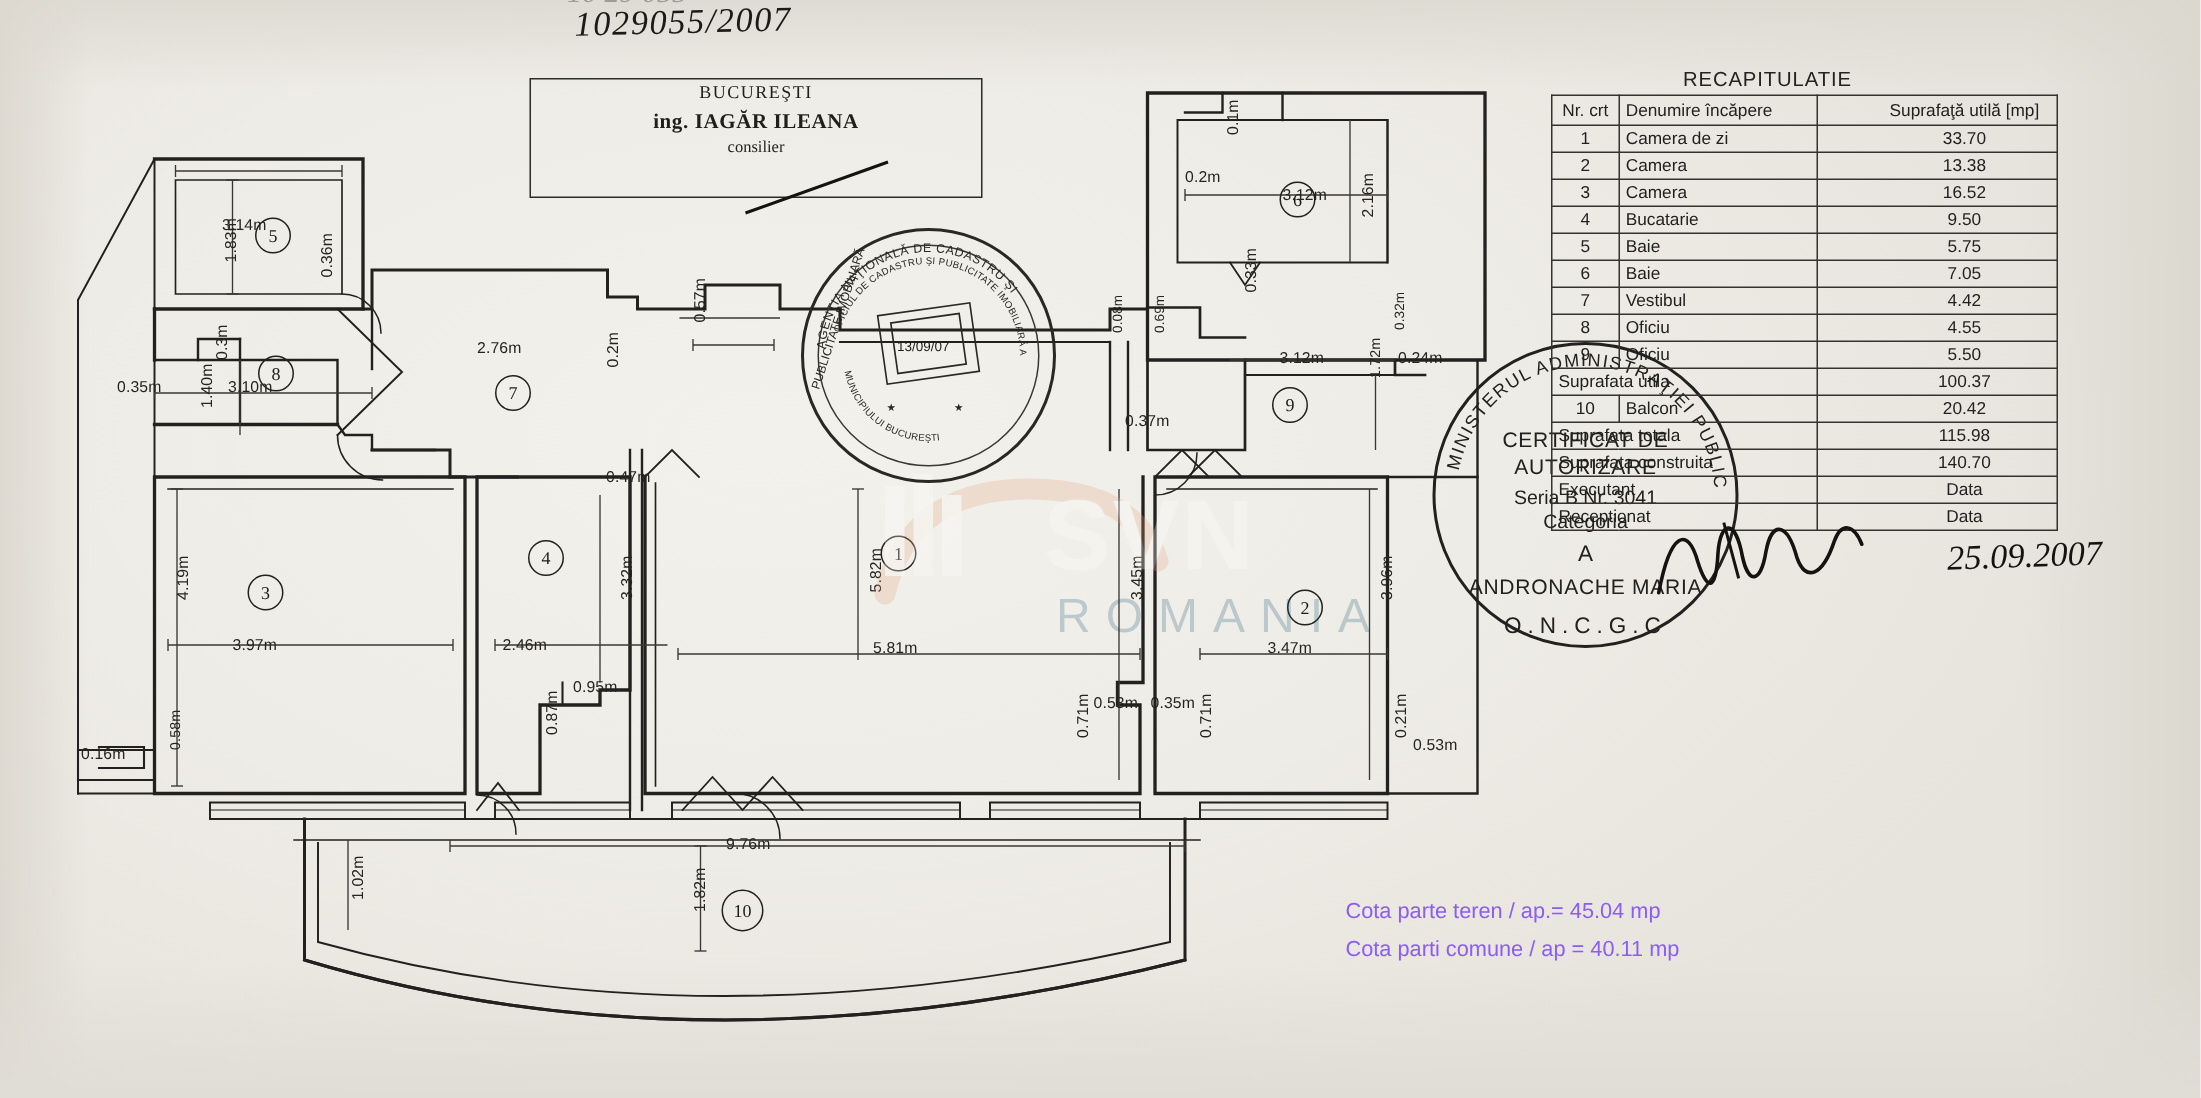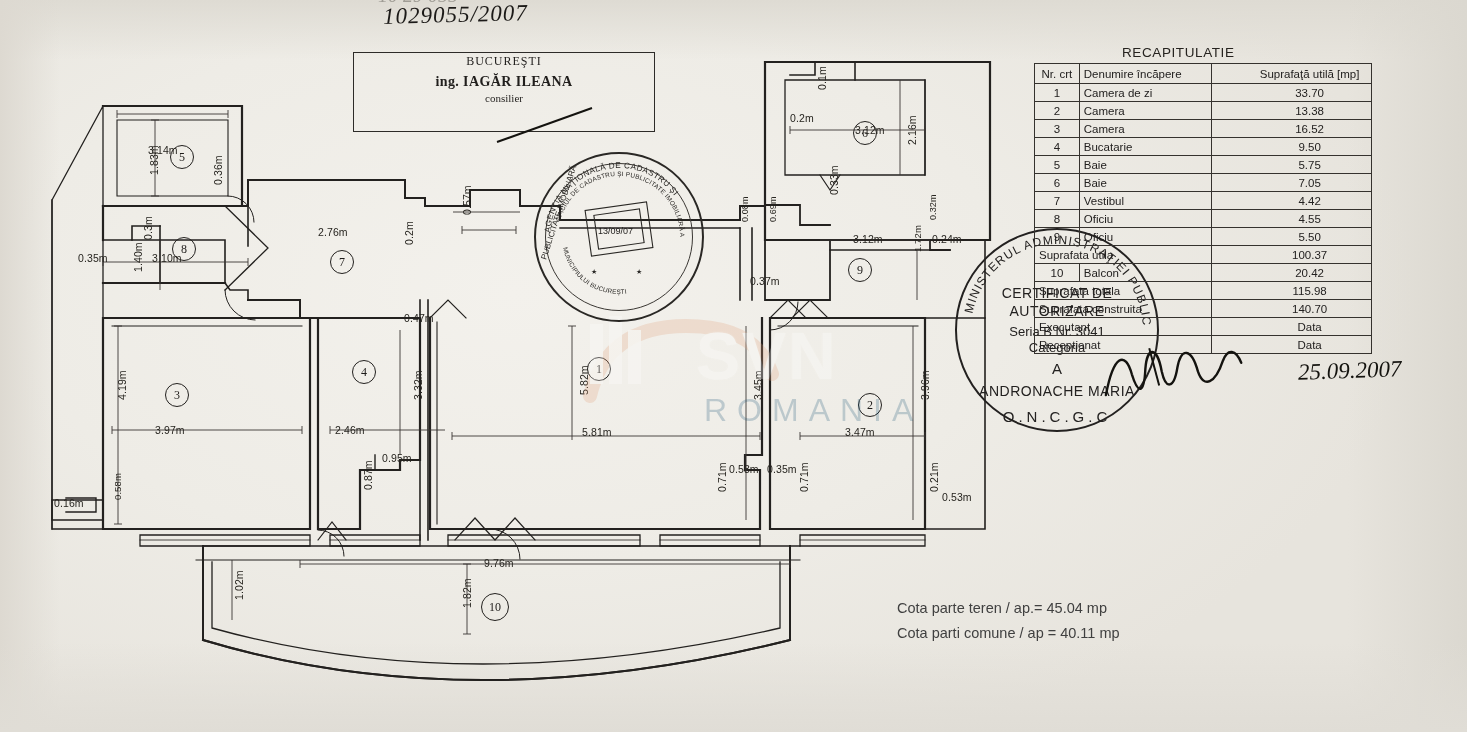--- a/index.html
+++ b/index.html
@@ -85,21 +85,21 @@
   table.recap td,table.recap th{
     border:1px solid #35322e;padding:0 4px;height:17px;font-weight:normal;
     background:transparent;
   }
   table.recap .c-nr{width:44px;text-align:center;}
   table.recap .c-name{width:152px;text-align:left;}
   table.recap .c-val{width:140px;text-align:center;padding-left:40px;}
   table.recap th{font-size:11.5px;height:19px;text-align:center;margin-top:45px;}
   table.recap td.span2{text-align:left;}
 
-  #bottomnote{position:absolute;left:897px;top:596px;color:#404040;
+  #bottomnote{position:absolute;left:897px;top:596px;color:#8b5cf6;
     font-size:14.5px;line-height:25px;font-family:"Liberation Sans", sans-serif;}
 
   
   .hand{position:absolute;font-family:"Liberation Serif", serif;color:#14130f;}
   #hand-date{left:1298px;top:358px;font-size:23px;font-style:italic;transform:rotate(-2deg);}
   #hand-sig{left:1098px;top:340px;font-size:30px;font-style:italic;transform:rotate(-6deg);}
 
   .v90{transform:rotate(-90deg);transform-origin:0 0;}
 </style>
 </head>

